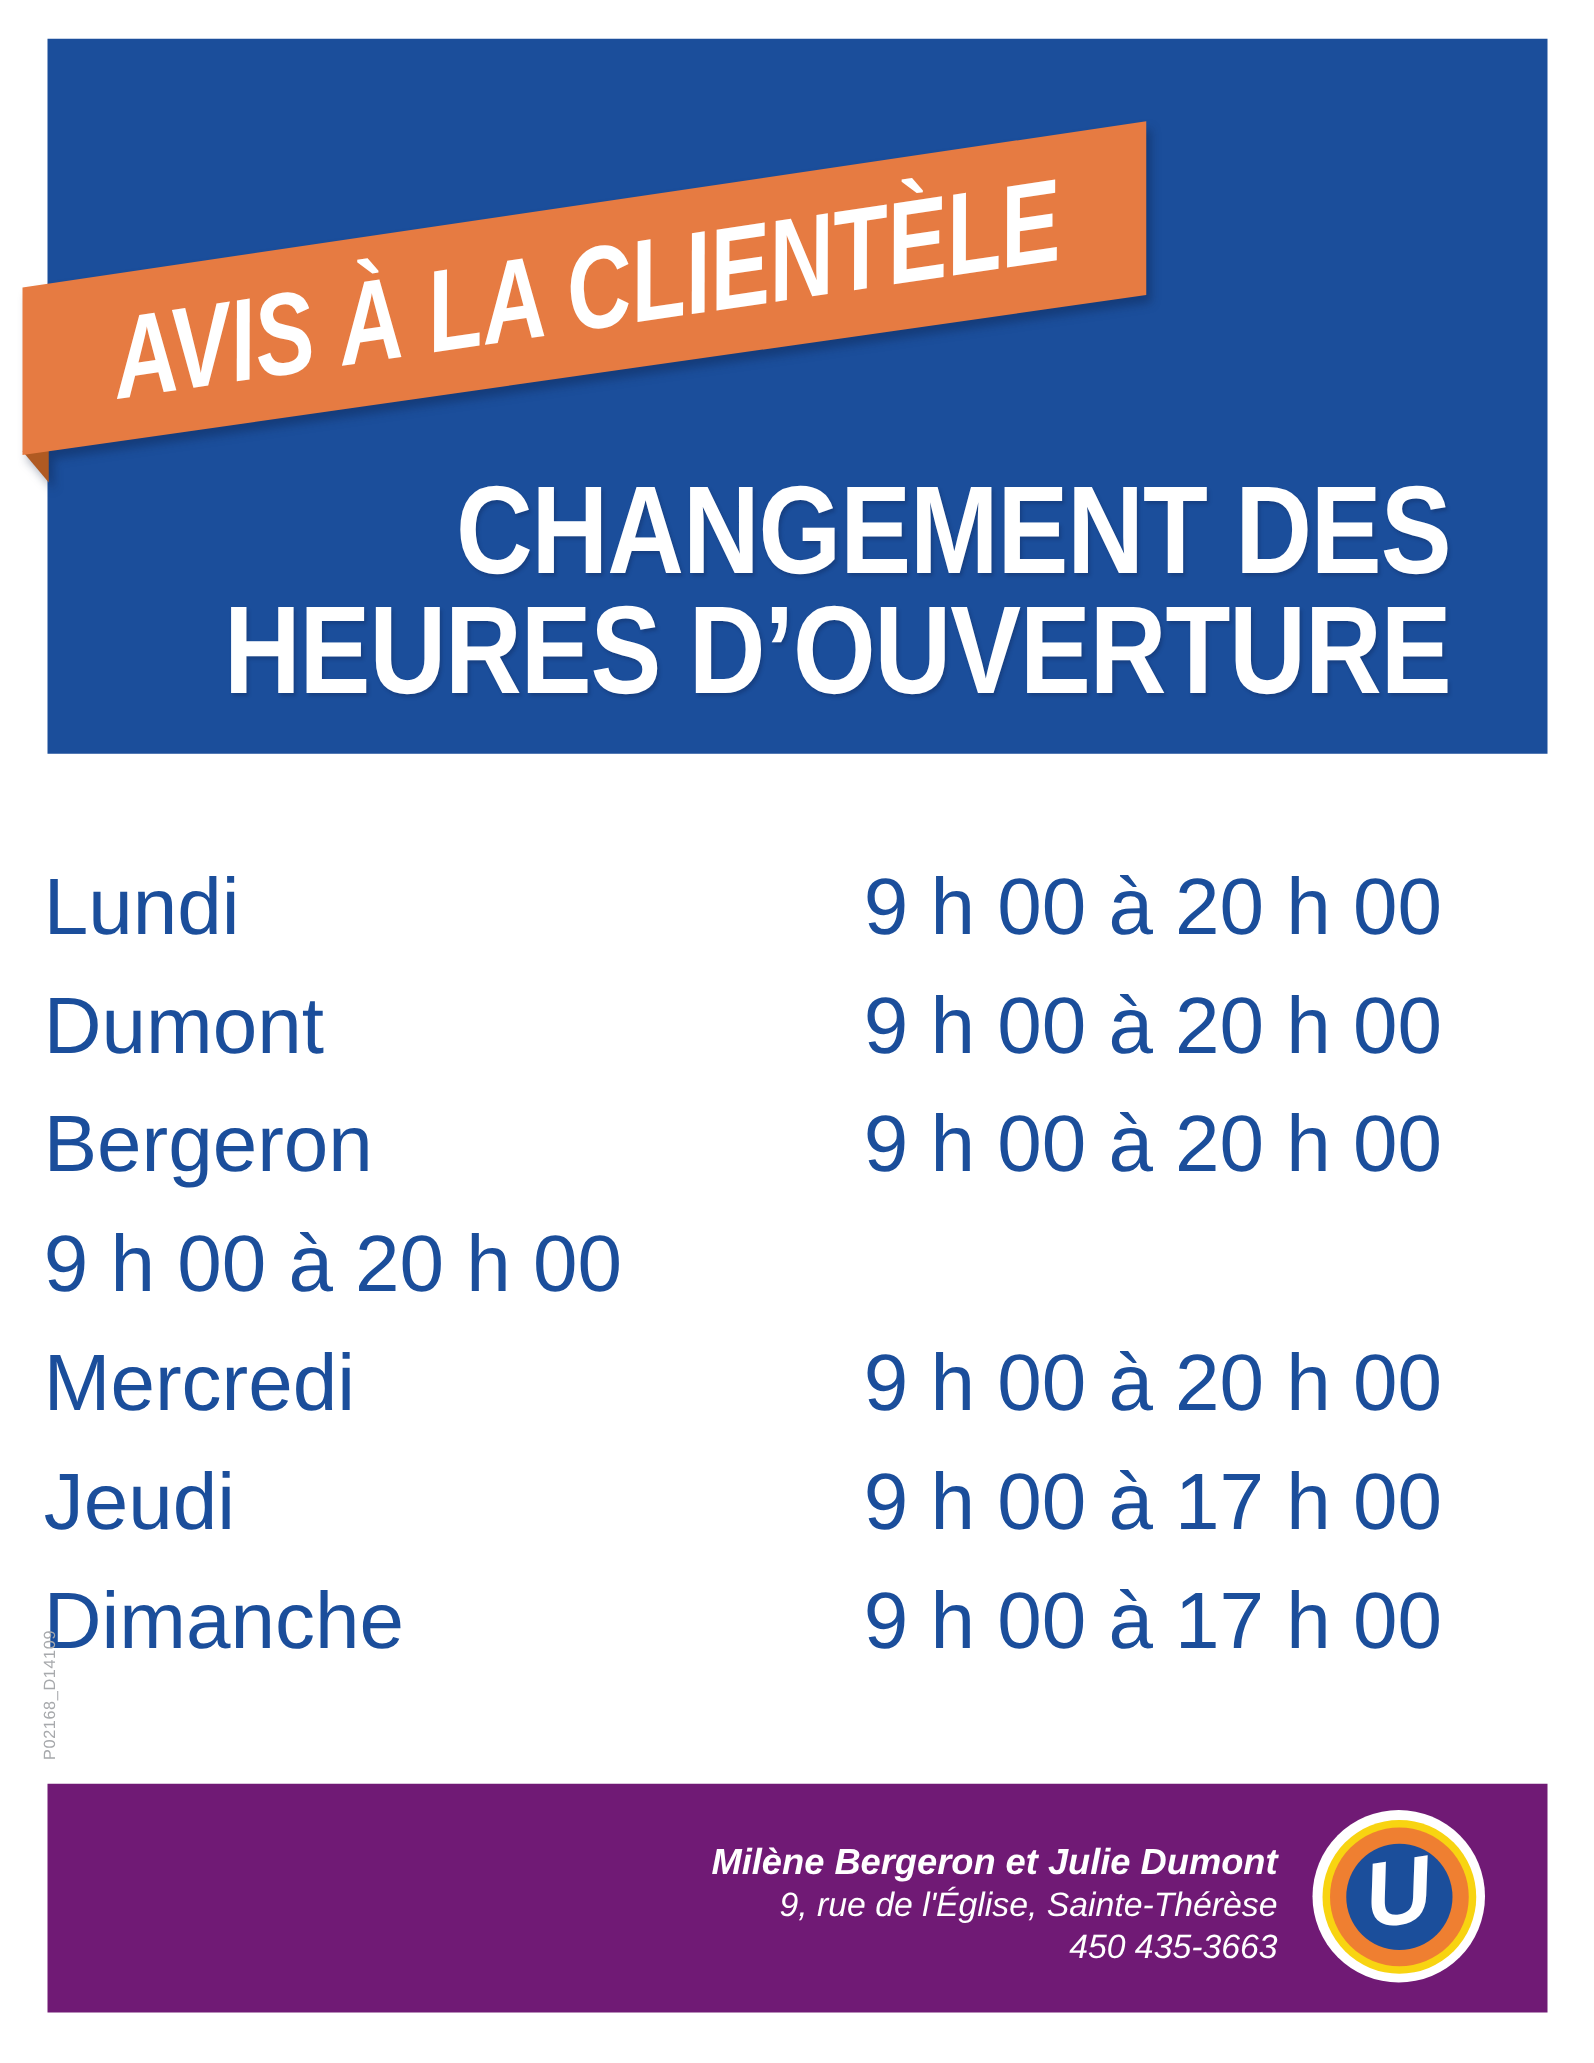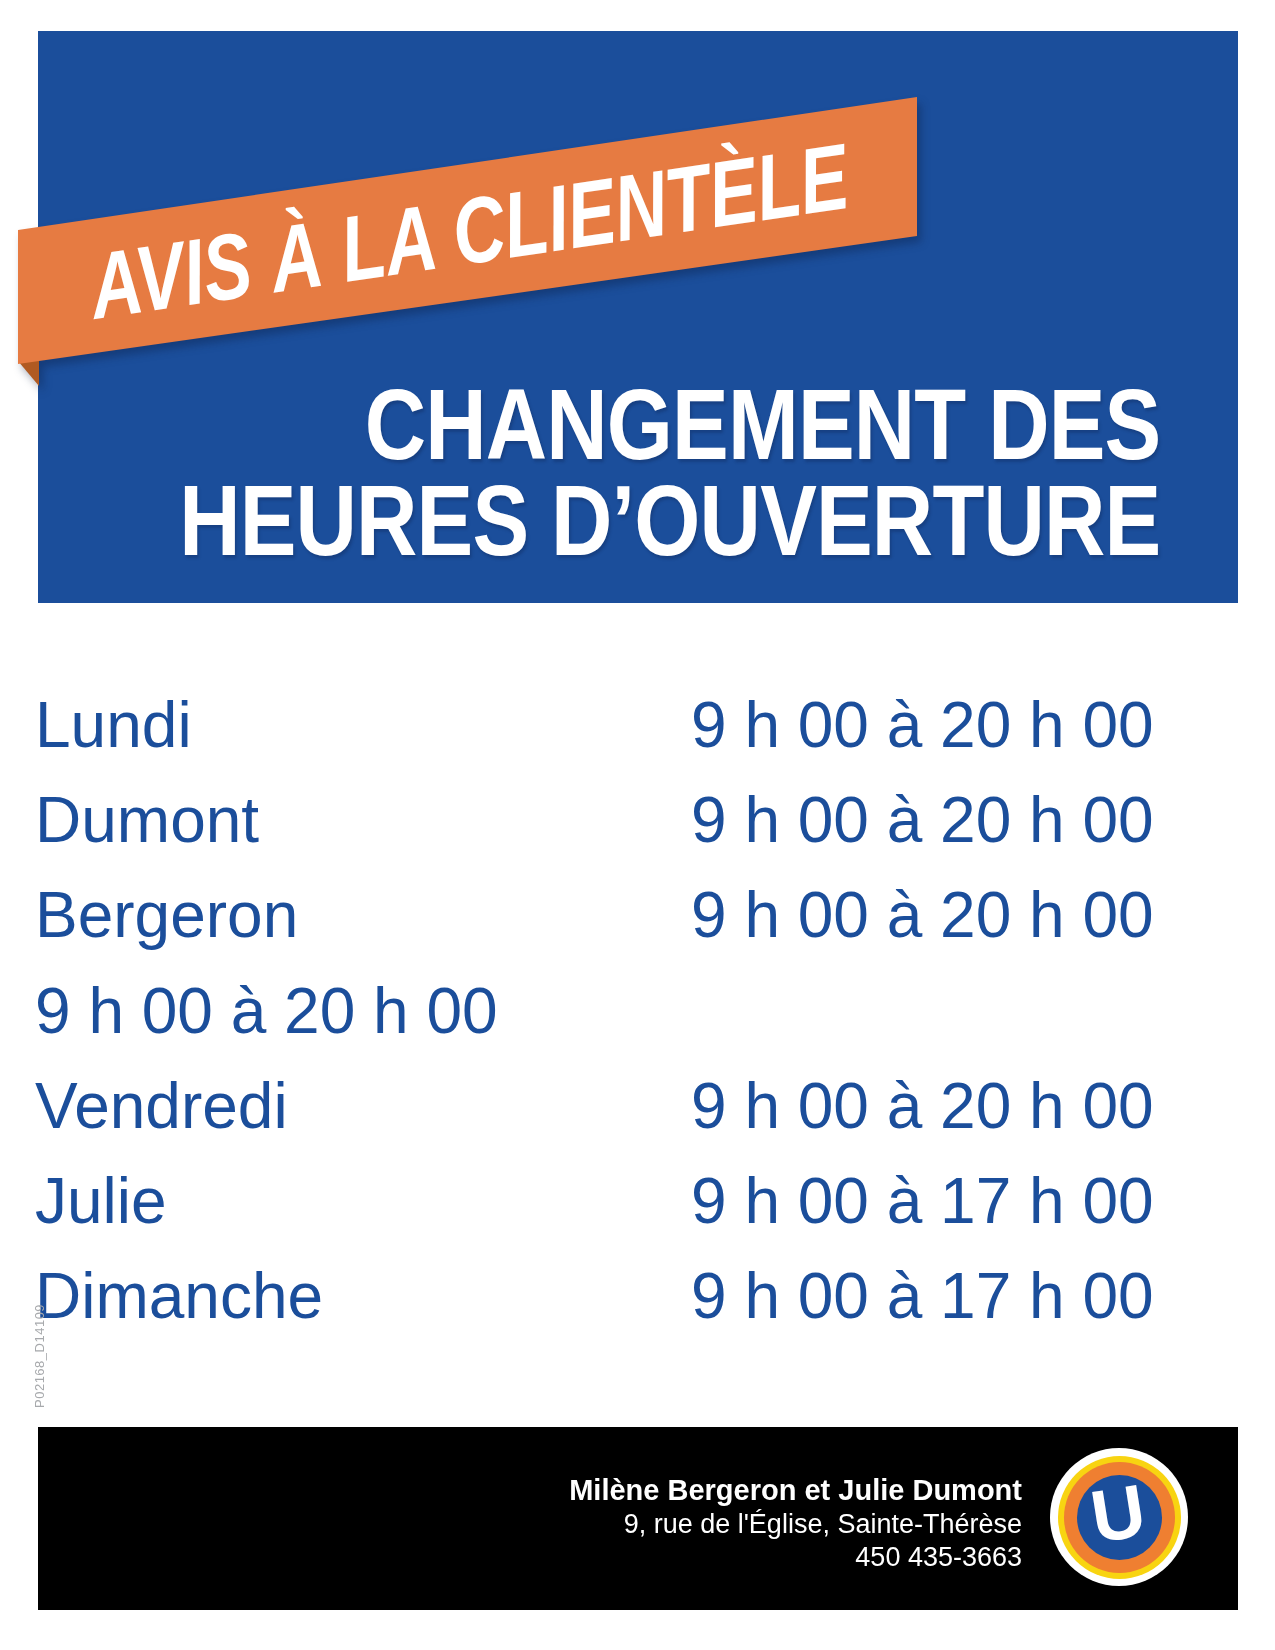--- a/index.html
+++ b/index.html
@@ -41,21 +41,22 @@
   .schedule-hours{text-align:left;white-space:nowrap;}
   
   .side-code{
     position:absolute;left:32px;top:1308px;height:100px;
     writing-mode:vertical-rl;transform:rotate(180deg);
     color:#a7a9ac;font-size:13px;letter-spacing:.5px;white-space:nowrap;
   }
   
   .footer-bar{
     position:absolute;left:38px;top:1427px;width:1200px;height:183px;
-    background:#000000;
+    background:#701a75;
+    font-style:italic;
   }
   .footer-contact{
     position:absolute;top:47px;right:216px;text-align:right;color:#ffffff;
     line-height:33.5px;white-space:nowrap;
   }
   .footer-names{font-size:29px;font-weight:bold;}
   .footer-address,.footer-phone{font-size:27px;font-weight:normal;}
   
   .logo{
     position:absolute;left:1012px;top:21px;width:138px;height:138px;
@@ -110,26 +111,26 @@
     <div class="schedule-row">
       <div class="schedule-day">Bergeron</div>
       <div class="schedule-hours">9 h 00 à 20 h 00</div>
     </div>
 
     <div class="schedule-row">
       <div class="schedule-hours">9 h 00 à 20 h 00</div>
     </div>
 
     <div class="schedule-row">
-      <div class="schedule-day">Vendredi</div>
+      <div class="schedule-day">Mercredi</div>
       <div class="schedule-hours">9 h 00 à 20 h 00</div>
     </div>
 
     <div class="schedule-row">
-      <div class="schedule-day">Julie</div>
+      <div class="schedule-day">Jeudi</div>
       <div class="schedule-hours">9 h 00 à 17 h 00</div>
     </div>
 
     <div class="schedule-row">
       <div class="schedule-day">Dimanche</div>
       <div class="schedule-hours">9 h 00 à 17 h 00</div>
     </div>
   </div>
 
 <div class="side-code">P02168_D14109</div>

